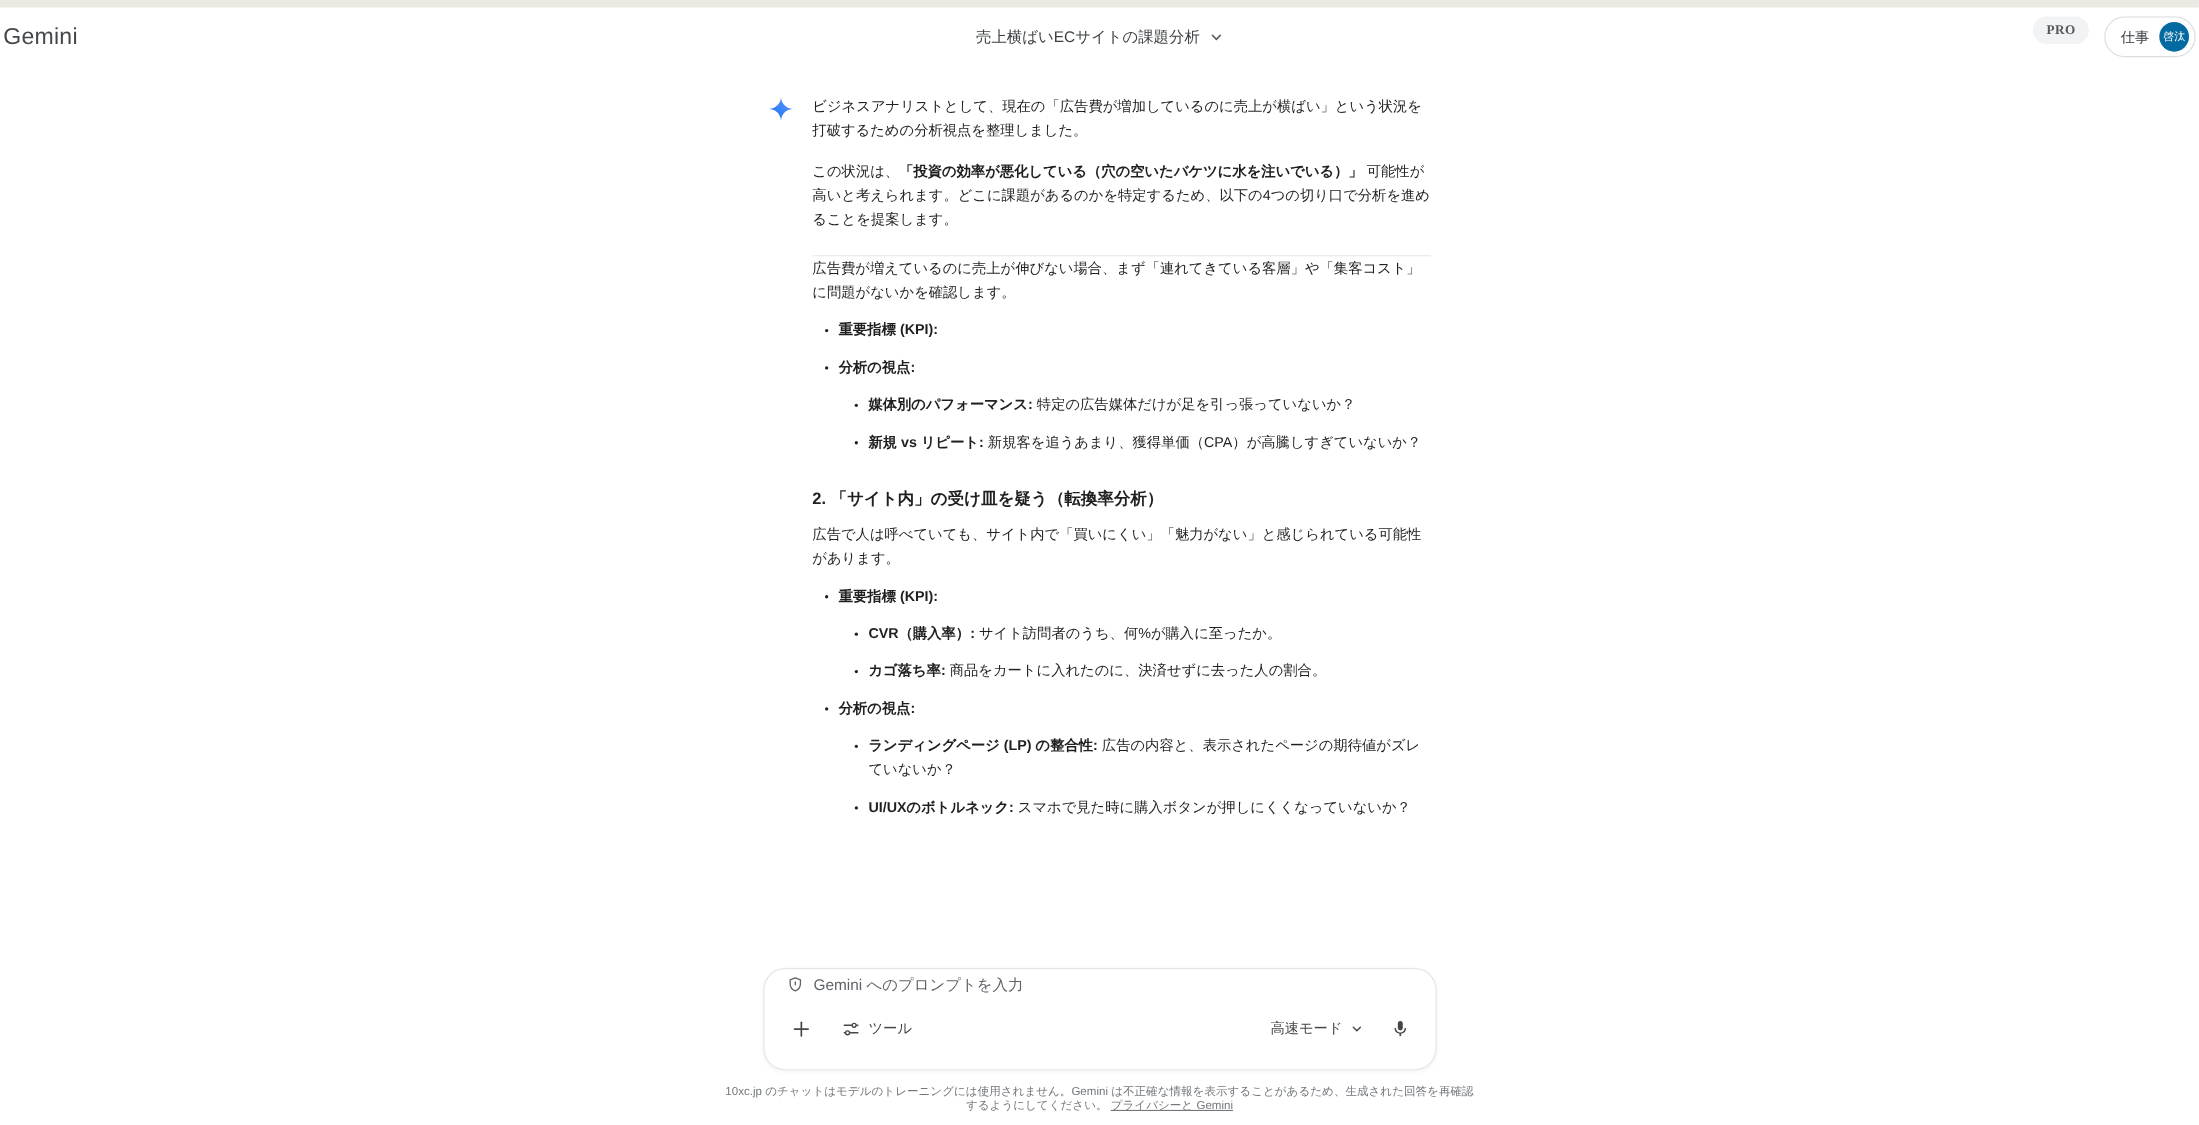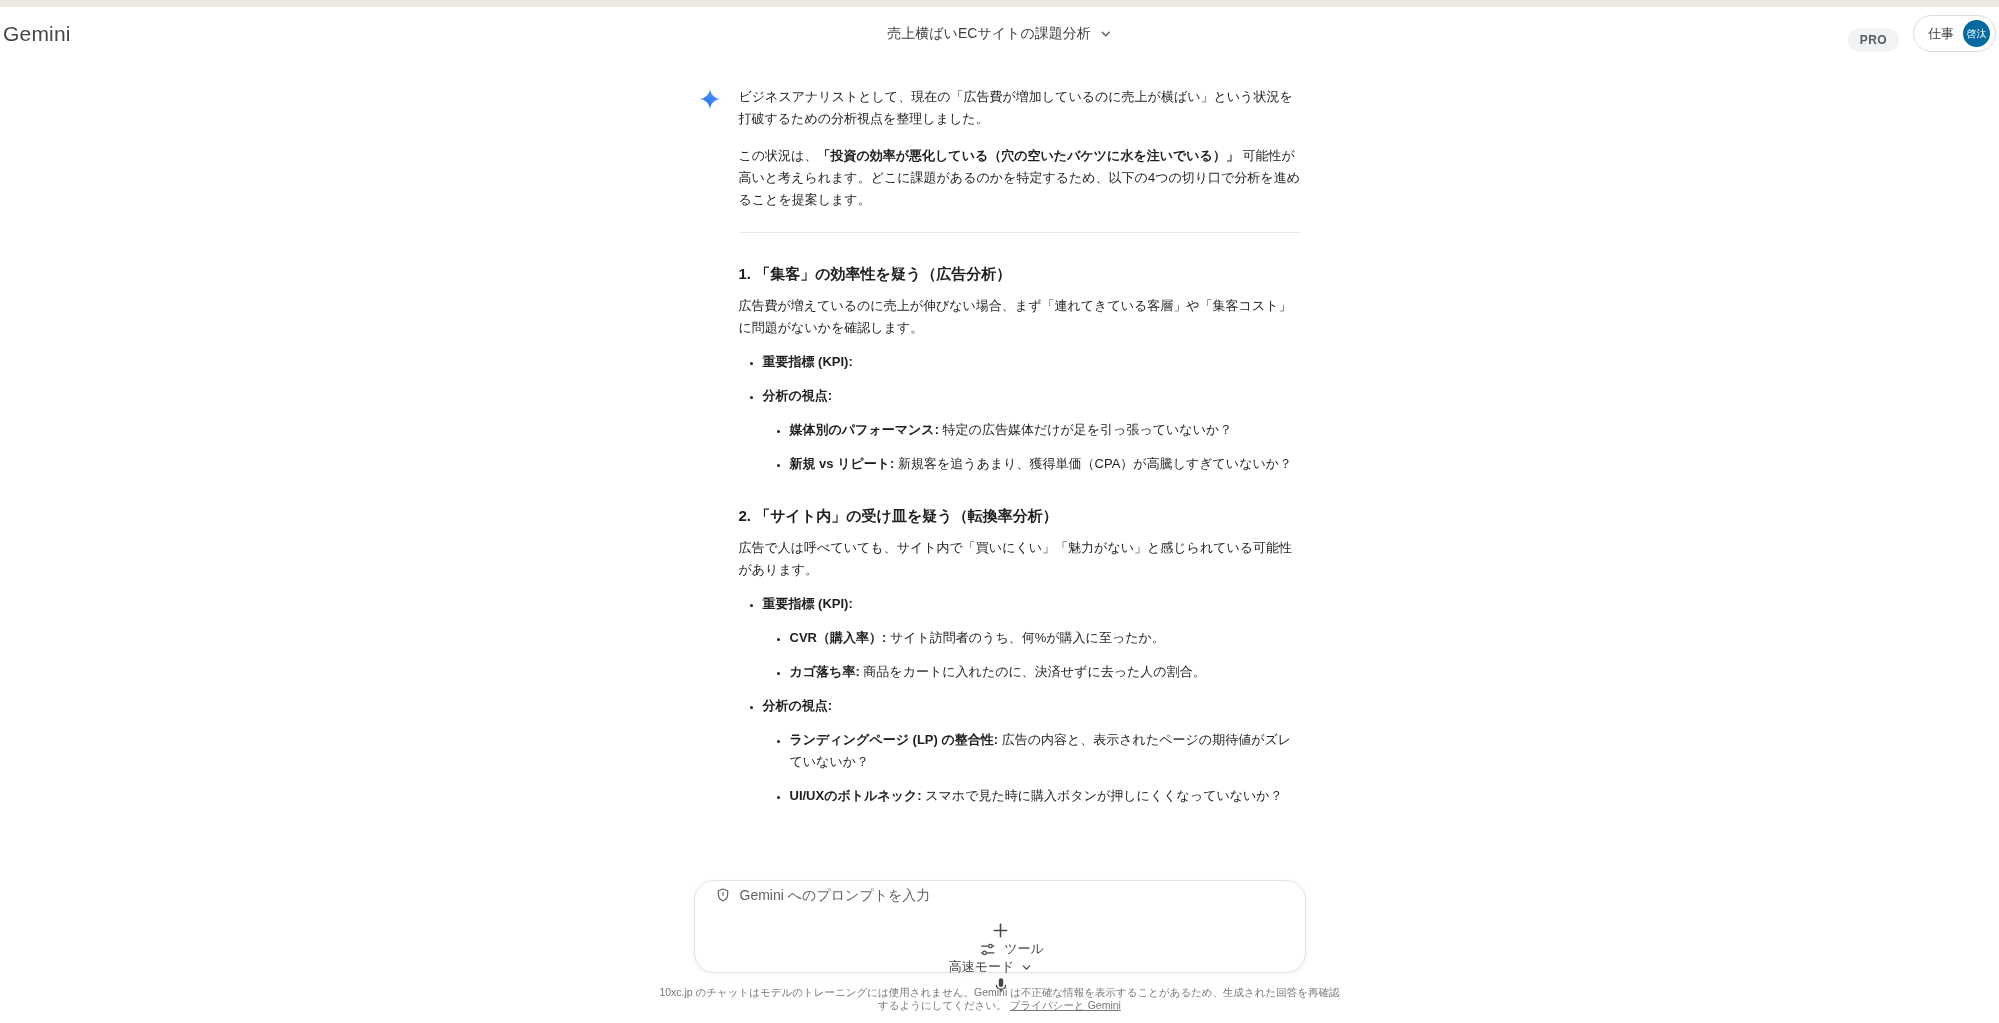--- a/index.html
+++ b/index.html
@@ -8,21 +8,21 @@
 
   .top-strip { height:7px; background:#ece9e2; }
 
   
   .header { position:relative; height:53px; display:flex; align-items:center;
     justify-content:space-between; padding:0 3px; background:#fff; }
   .logo { font-size:21px; color:#45484b; letter-spacing:0.2px; }
   .title-wrap { position:absolute; left:50%; top:50%; transform:translate(-50%,-50%);
     display:flex; align-items:center; gap:9px; cursor:pointer; }
   .title-wrap .t { font-size:14px; color:#3c4043; font-weight:500; }
-  .header-right { display:flex; align-items:flex-end; gap:14px; }
+  .header-right { display:flex; align-items:flex-start; gap:14px;font-family:Liberation Serif, serif; }
   .pro-badge { background:#f1f3f4; color:#575b5f; font-size:12px; font-weight:600;
     letter-spacing:0.4px; padding:5px 12px; border-radius:14px; }
   .account-pill { display:flex; align-items:center; gap:9px; border:1px solid #dadce0;
     border-radius:999px; padding:4px 5px 4px 14px; background:#fff; }
   .ws-label { font-size:13px; color:#3c4043; }
   .avatar { width:27px; height:27px; border-radius:50%; background:#0369a1; color:#fff;
     font-size:10px; display:flex; align-items:center; justify-content:center; line-height:1; }
 
   
   .conversation { width:602px; margin:26px auto 0; display:flex; }
@@ -40,21 +40,21 @@
 
   
   .composer { position:absolute; left:50%; transform:translateX(-50%); top:880px;
     width:612px; height:93px; background:#fff; border:1px solid #e3e5e5; border-radius:20px;
     box-shadow:0 1px 4px rgba(0,0,0,0.05); padding:2px 18px 10px 20px;
     display:flex; flex-direction:column; }
   .prompt-row { display:flex; align-items:center; gap:9px; height:24px; }
   .prompt-row input { flex:1; border:none; outline:none; font-size:14px; color:#1f1f1f;
     font-family:"Liberation Sans","DejaVu Sans",sans-serif; background:transparent; }
   .prompt-row input::placeholder { color:#5f6368; opacity:1; }
-  .action-row { display:flex; align-items:center; margin-top:14px; height:28px;flex-direction:column; }
+  .action-row { display:flex; align-items:center; margin-top:14px; height:28px; }
   .icon-btn { display:flex; align-items:center; justify-content:center; width:28px; height:28px;
     border:none; background:transparent; cursor:pointer; border-radius:50%; }
   .tools-btn { display:flex; align-items:center; gap:8px; margin-left:22px; border:none;
     background:transparent; cursor:pointer; font-size:13px; color:#444746;
     font-family:"Liberation Sans","DejaVu Sans",sans-serif; }
   .spacer { flex:1; }
   .mode-btn { display:flex; align-items:center; gap:7px; border:none; background:transparent;
     cursor:pointer; font-size:13px; color:#444746; margin-right:20px;
     font-family:"Liberation Sans","DejaVu Sans",sans-serif; }
 
@@ -101,21 +101,20 @@
     </svg>
   </div>
 
   <div class="msg-body">
     <p>ビジネスアナリストとして、現在の「広告費が増加しているのに売上が横ばい」という状況を打破するための分析視点を整理しました。</p>
 
     <p><span>この状況は、</span><span class="b">「投資の効率が悪化している（穴の空いたバケツに水を注いでいる）」</span><span> 可能性が高いと考えられます。どこに課題があるのかを特定するため、以下の4つの切り口で分析を進めることを提案します。</span></p>
 
     <hr class="divider">
 
-    <h3 class="sec">1. 「集客」の効率性を疑う（広告分析）</h3>
     <p class="intro">広告費が増えているのに売上が伸びない場合、まず「連れてきている客層」や「集客コスト」に問題がないかを確認します。</p>
 
     <ul>
       <li>
         <span class="b">重要指標 (KPI):</span>
       </li>
       <li>
         <span class="b">分析の視点:</span>
         <ul>
           <li><span class="b">媒体別のパフォーマンス:</span><span> 特定の広告媒体だけが足を引っ張っていないか？</span></li>

